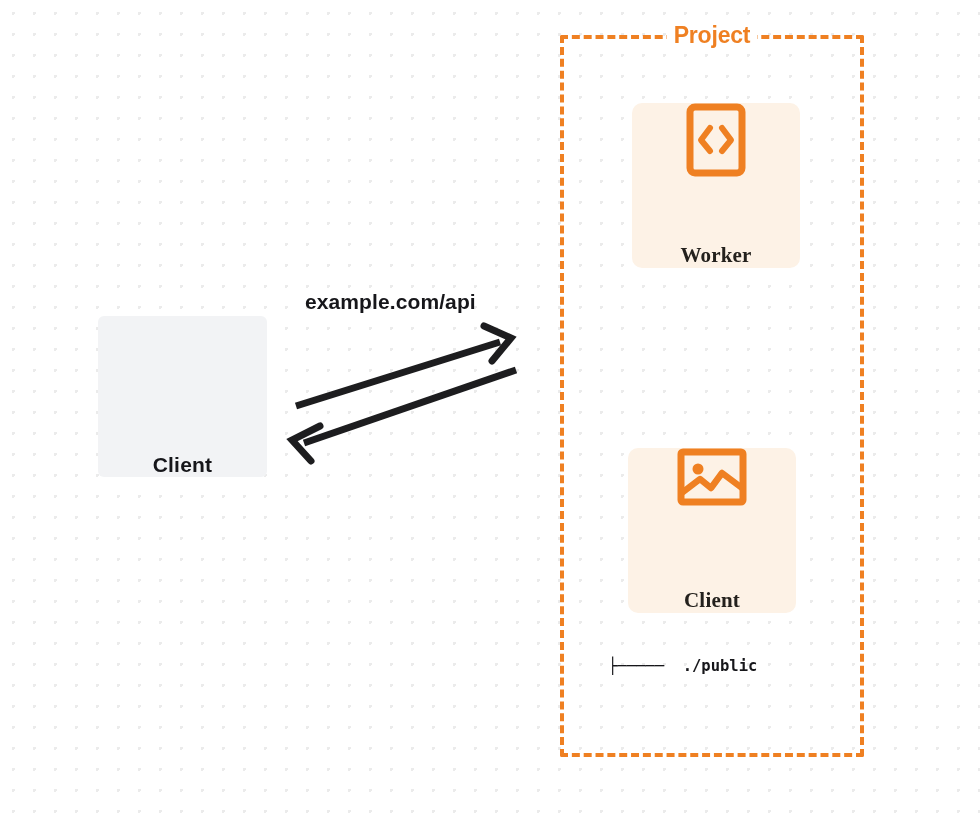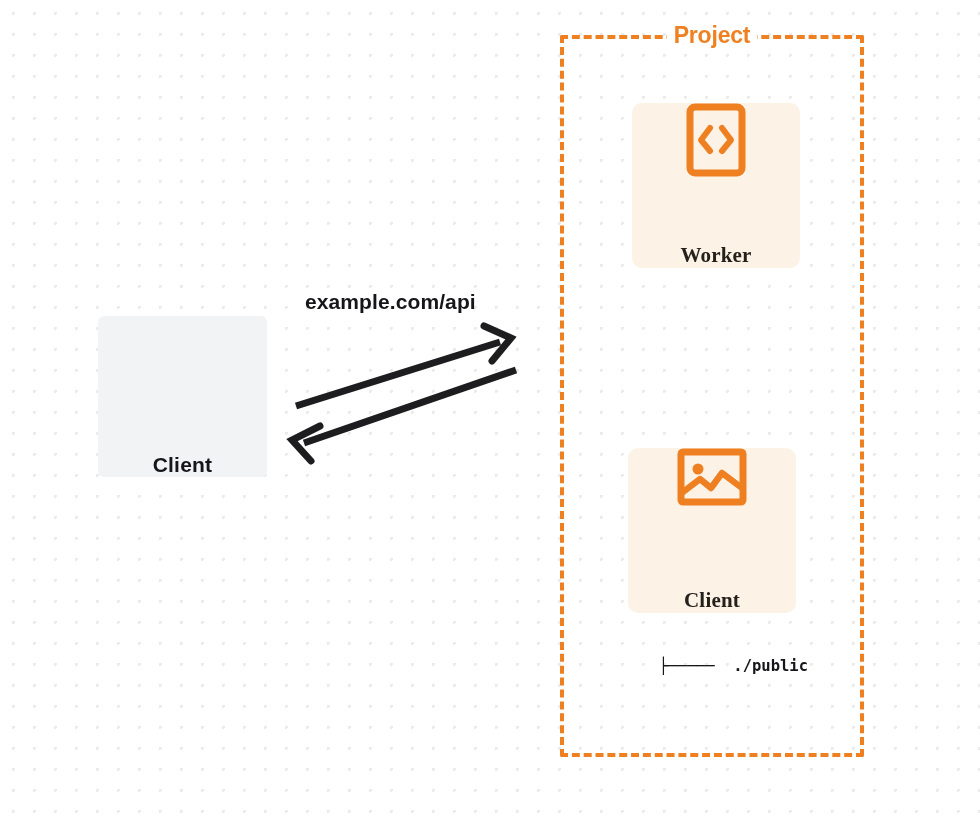--- a/index.html
+++ b/index.html
@@ -120,21 +120,20 @@
     width: 200px;
     font-family: "DejaVu Sans Mono", monospace;
     font-size: 15.5px;
     font-weight: bold;
     line-height: 20px;
     color: #16161a;
     white-space: pre;
   }
   #file-tree .tree-line {
     display: block;
-    text-align: right;
   }
 
   
   #request-label {
     position: absolute;
     left: 305px;
     top: 290px;
     font-size: 21px;
     font-weight: bold;
     color: #16161a;

